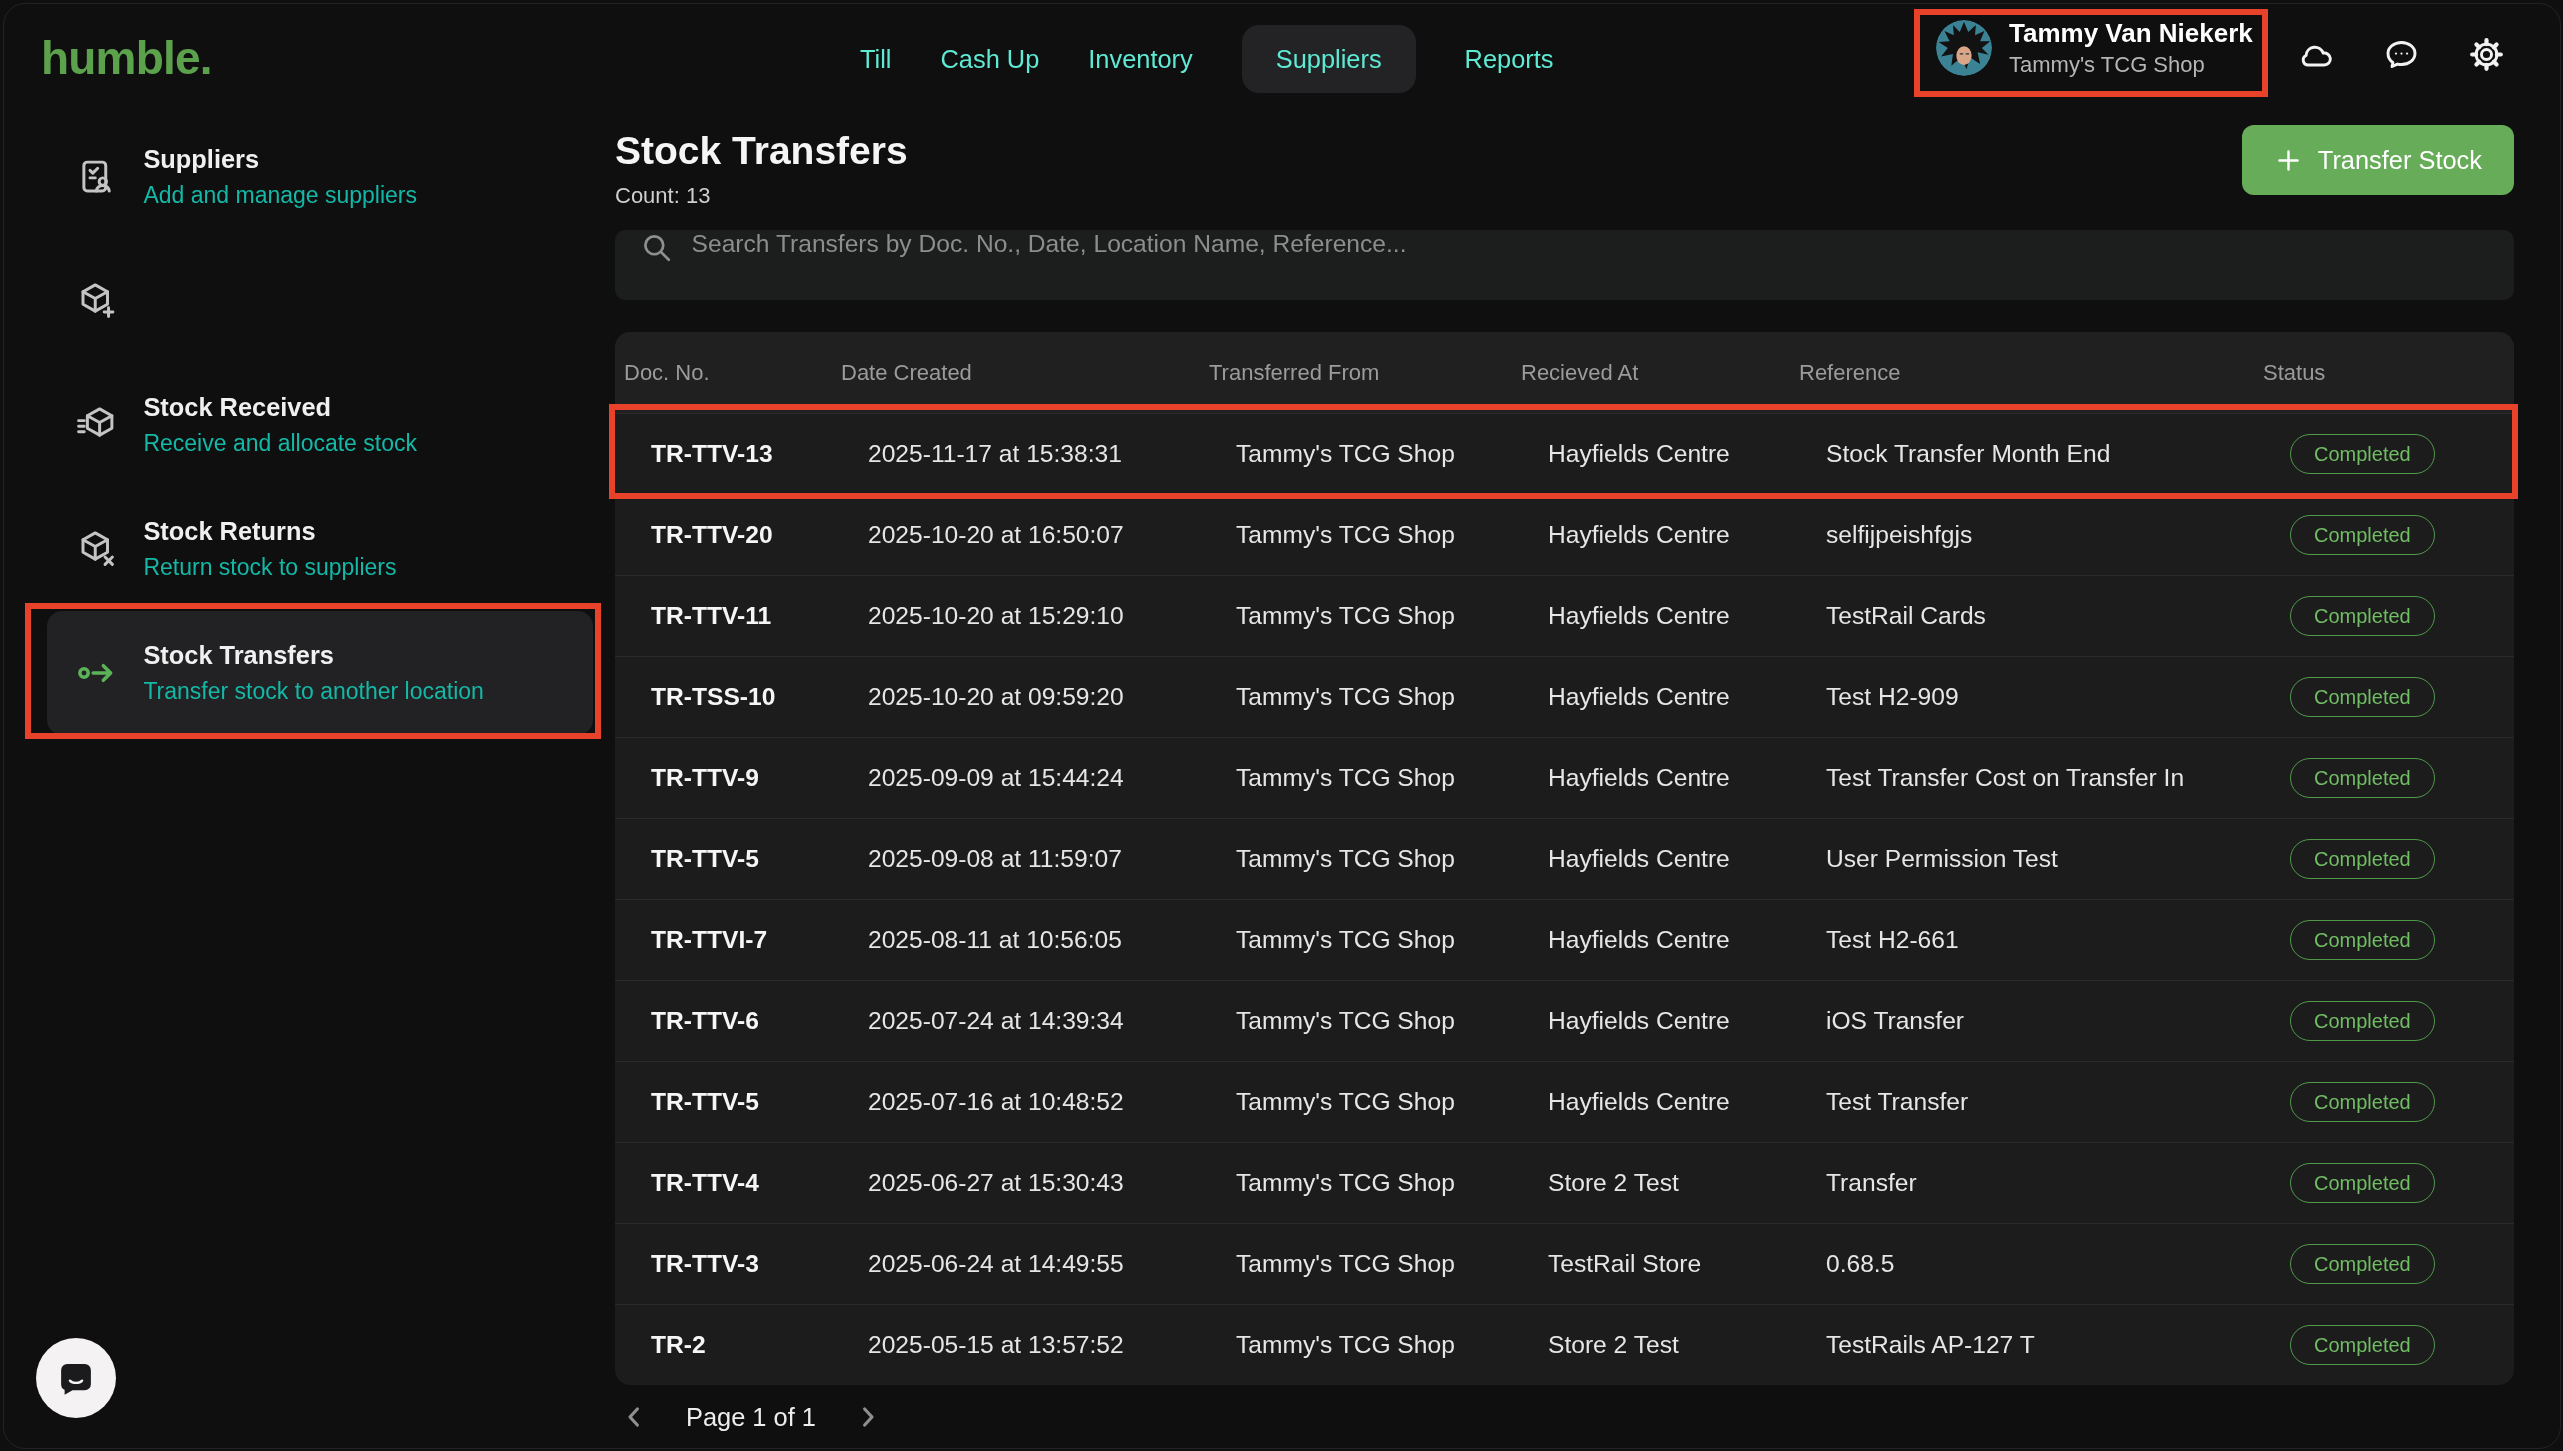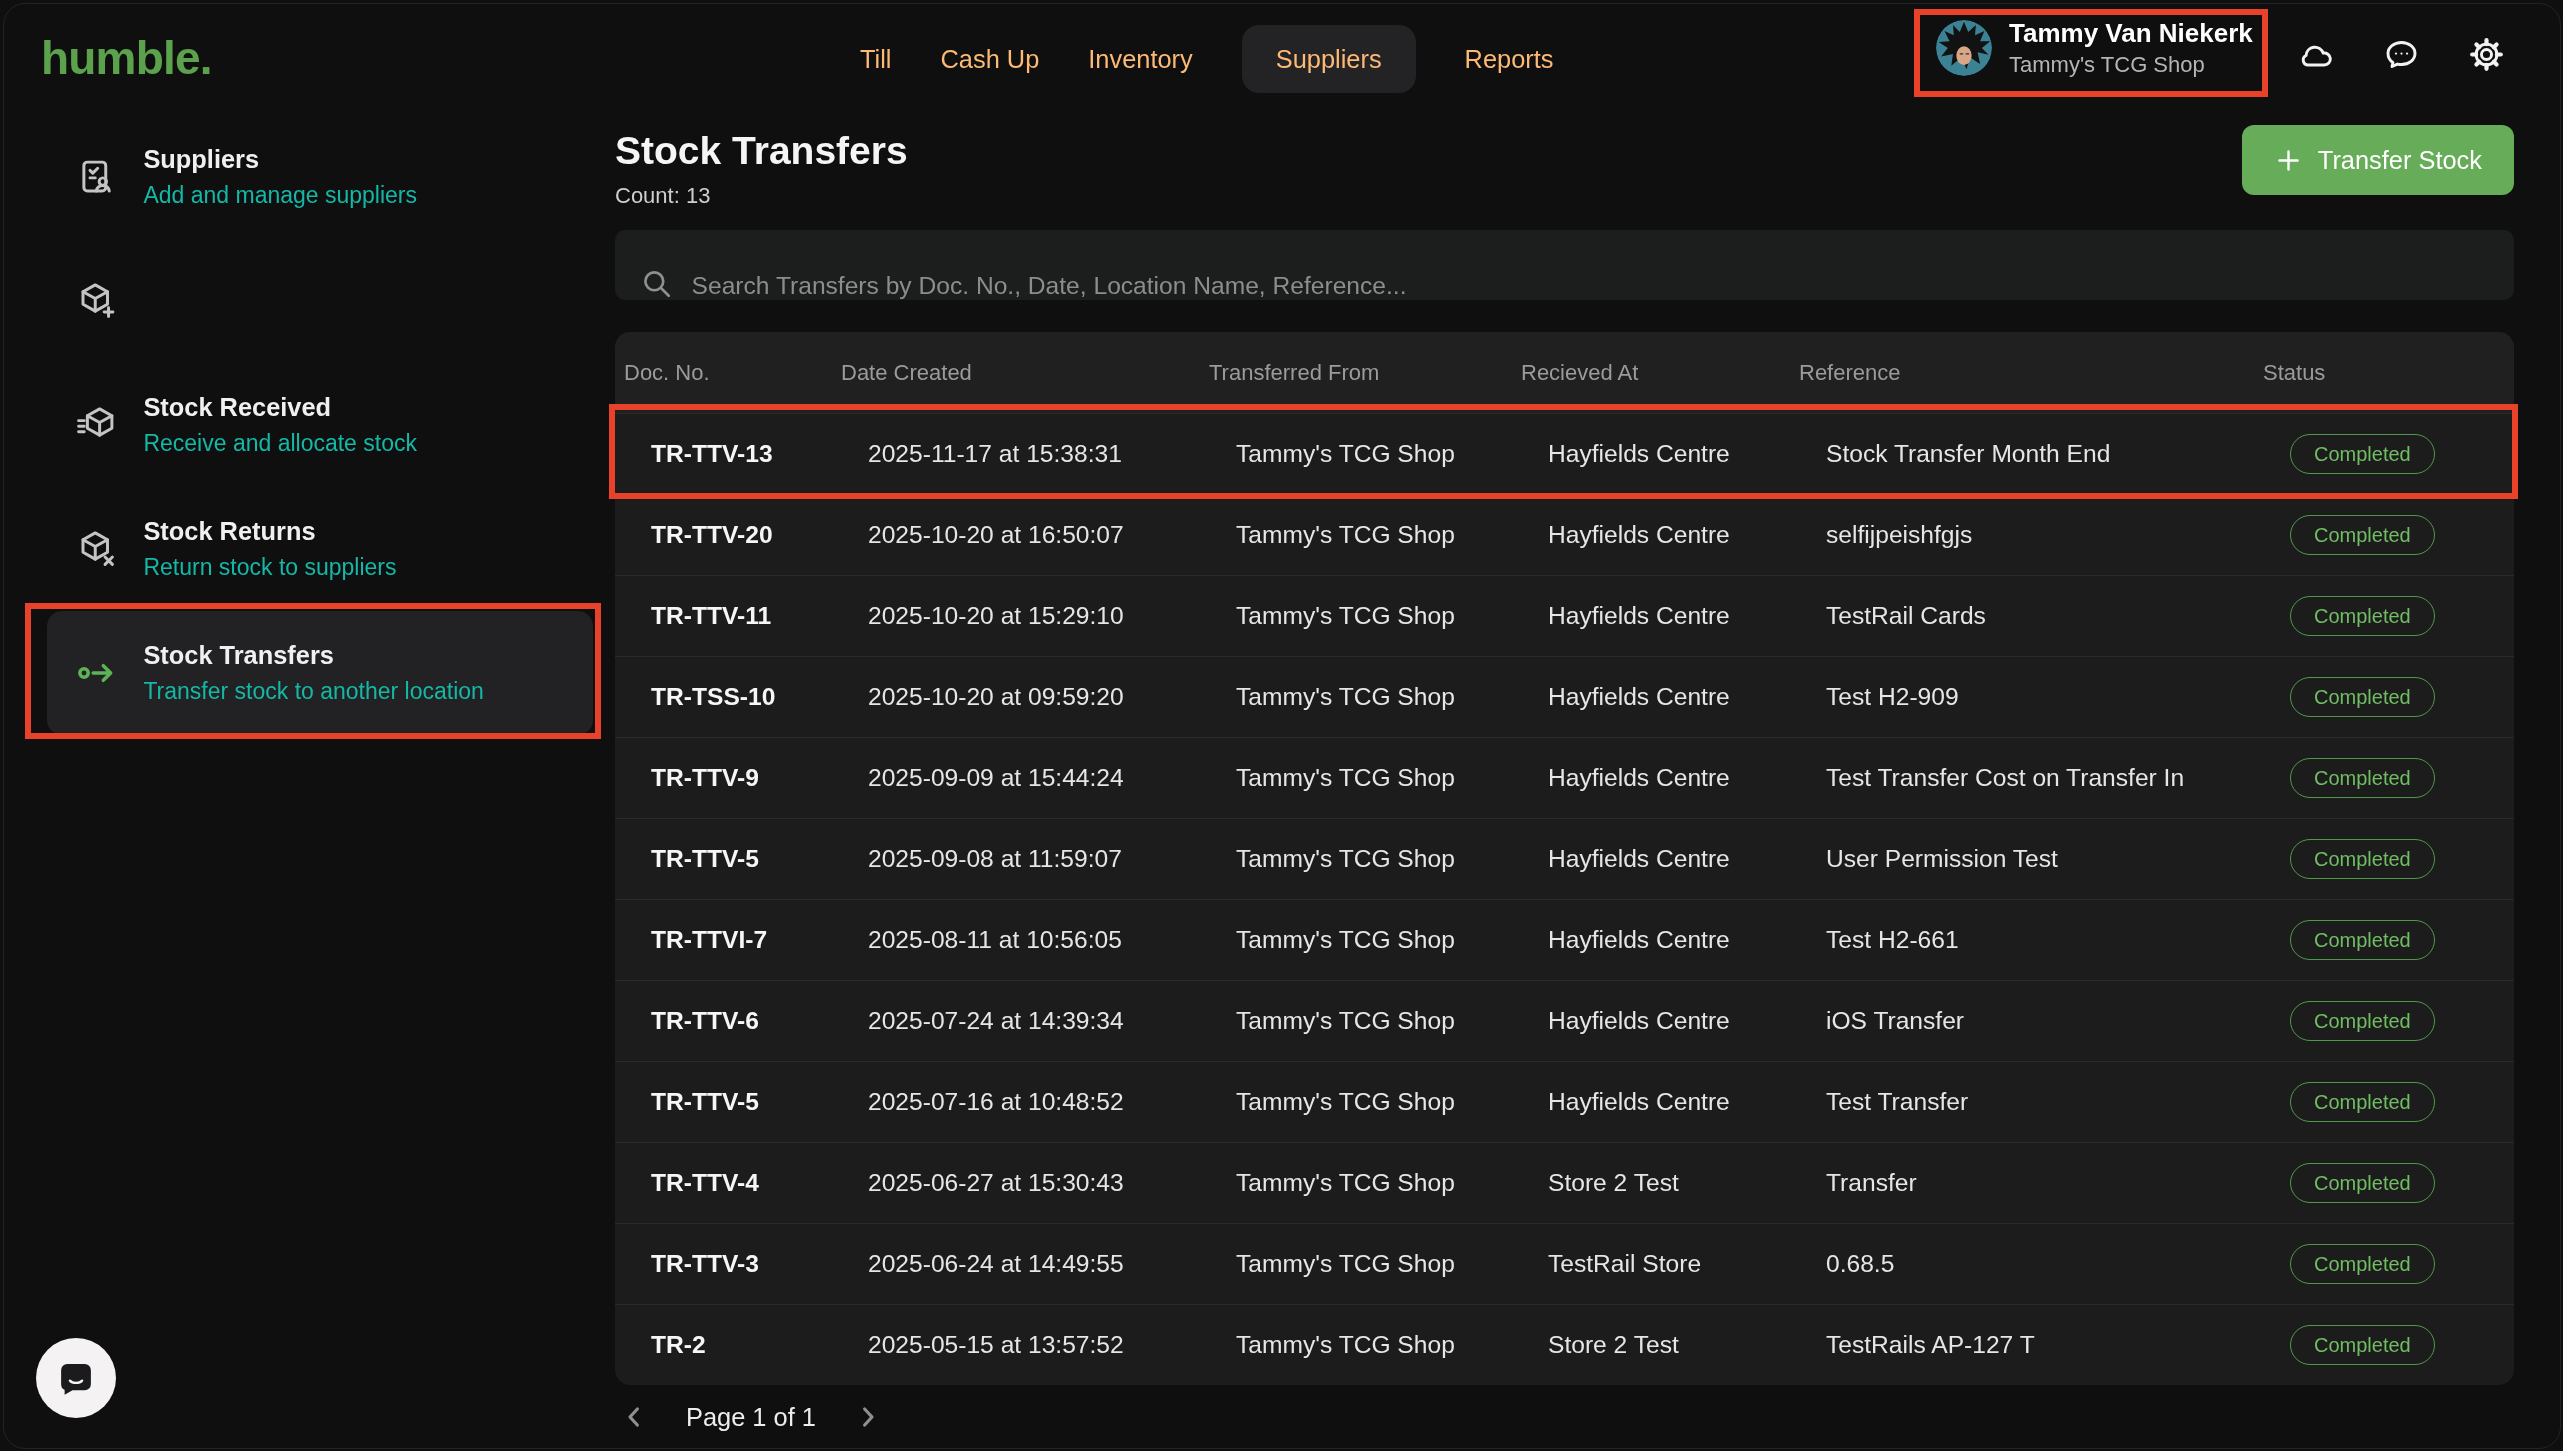--- a/index.html
+++ b/index.html
@@ -4,21 +4,21 @@
 <style>
   * { margin:0; padding:0; box-sizing:border-box; }
   html,body { width:2563px; height:1451px; background:#0F0F10; overflow:hidden;
               font-family:"Liberation Sans", sans-serif; color:#ECECEC; }
   .frame { position:absolute; inset:2.5px; border:1.7px solid #232325; border-radius:22px; pointer-events:none; }
 
   
   .logo { position:absolute; left:41px; top:30.5px; font-size:46px; font-weight:700;
           color:#5CA14B; letter-spacing:-0.8px; }
   .nav { position:absolute; left:860px; top:24px; height:70px; display:flex; align-items:center; gap:49px; }
-  .tab { font-size:25.4px; color:#fdba74; cursor:pointer; white-space:nowrap; }
+  .tab { font-size:25.4px; color:#5eead4; cursor:pointer; white-space:nowrap; }
   .tab.active { background:#232325; border-radius:17px; padding:19.5px 34px; }
   .user-chip { position:absolute; left:1936px; top:18.6px; display:flex; align-items:center; gap:17px; }
   .avatar { width:56px; height:56px; border-radius:50%; overflow:hidden; flex:0 0 auto; }
   .user-name { font-size:26px; font-weight:700; color:#FFFFFF; line-height:1.15; }
   .user-shop { font-size:22px; color:#B5B5B5; margin-top:3.4px; }
   .top-icons { position:absolute; right:56px; top:34px; display:flex; gap:44px; align-items:center; }
   .top-icons .icon-btn { width:41px; height:41px; display:flex; align-items:center; justify-content:center; cursor:pointer; }
 
   
   .sidebar { position:absolute; left:0; top:115px; width:627px; }
@@ -30,21 +30,21 @@
 
   
   .main { position:absolute; left:615px; top:115px; width:1899px; }
   .page-head { position:relative; height:100px; }
   .page-title { font-size:39px; font-weight:700; color:#F5F5F5; padding-top:13.6px; }
   .page-count { font-size:22px; color:#CFCFCF; margin-top:10.2px; }
   .btn-primary { position:absolute; right:0; top:10.2px; height:70px; padding:0 32px; background:#67AC59;
                  border:none; border-radius:12px; color:#FFFFFF; font-size:25.4px; display:flex;
                  align-items:center; gap:15.3px; cursor:pointer; font-family:inherit; }
   .search { margin-top:15.3px; height:70px; background:#1C1D1D; border-radius:10.2px; display:flex;
-            align-items:flex-end; padding:0 24px; gap:18.6px; }
+            align-items:flex-start; padding:0 24px; gap:18.6px; }
   .search input { flex:1; background:transparent; border:none; outline:none; color:#ECECEC;
                   font-size:24.6px; font-family:inherit; }
   .search input::placeholder { color:#8D8D8D; }
 
   .table { margin-top:32px; background:#1C1C1D; border-radius:15.3px; overflow:hidden; }
   .thead, .trow { display:grid; grid-template-columns:217px 368px 312px 278px 464px 1fr;
                   align-items:center; padding-left:36px; }
   .thead { height:81px; background:#202021; color:#9B9B9B; font-size:22px;padding-left:9px; }
   .trow { height:81px; font-size:24.6px; color:#E6E6E6; border-top:0.8px solid #2A2A2B; cursor:pointer; }
   .cell.doc { font-weight:700; color:#F6F6F6; }

